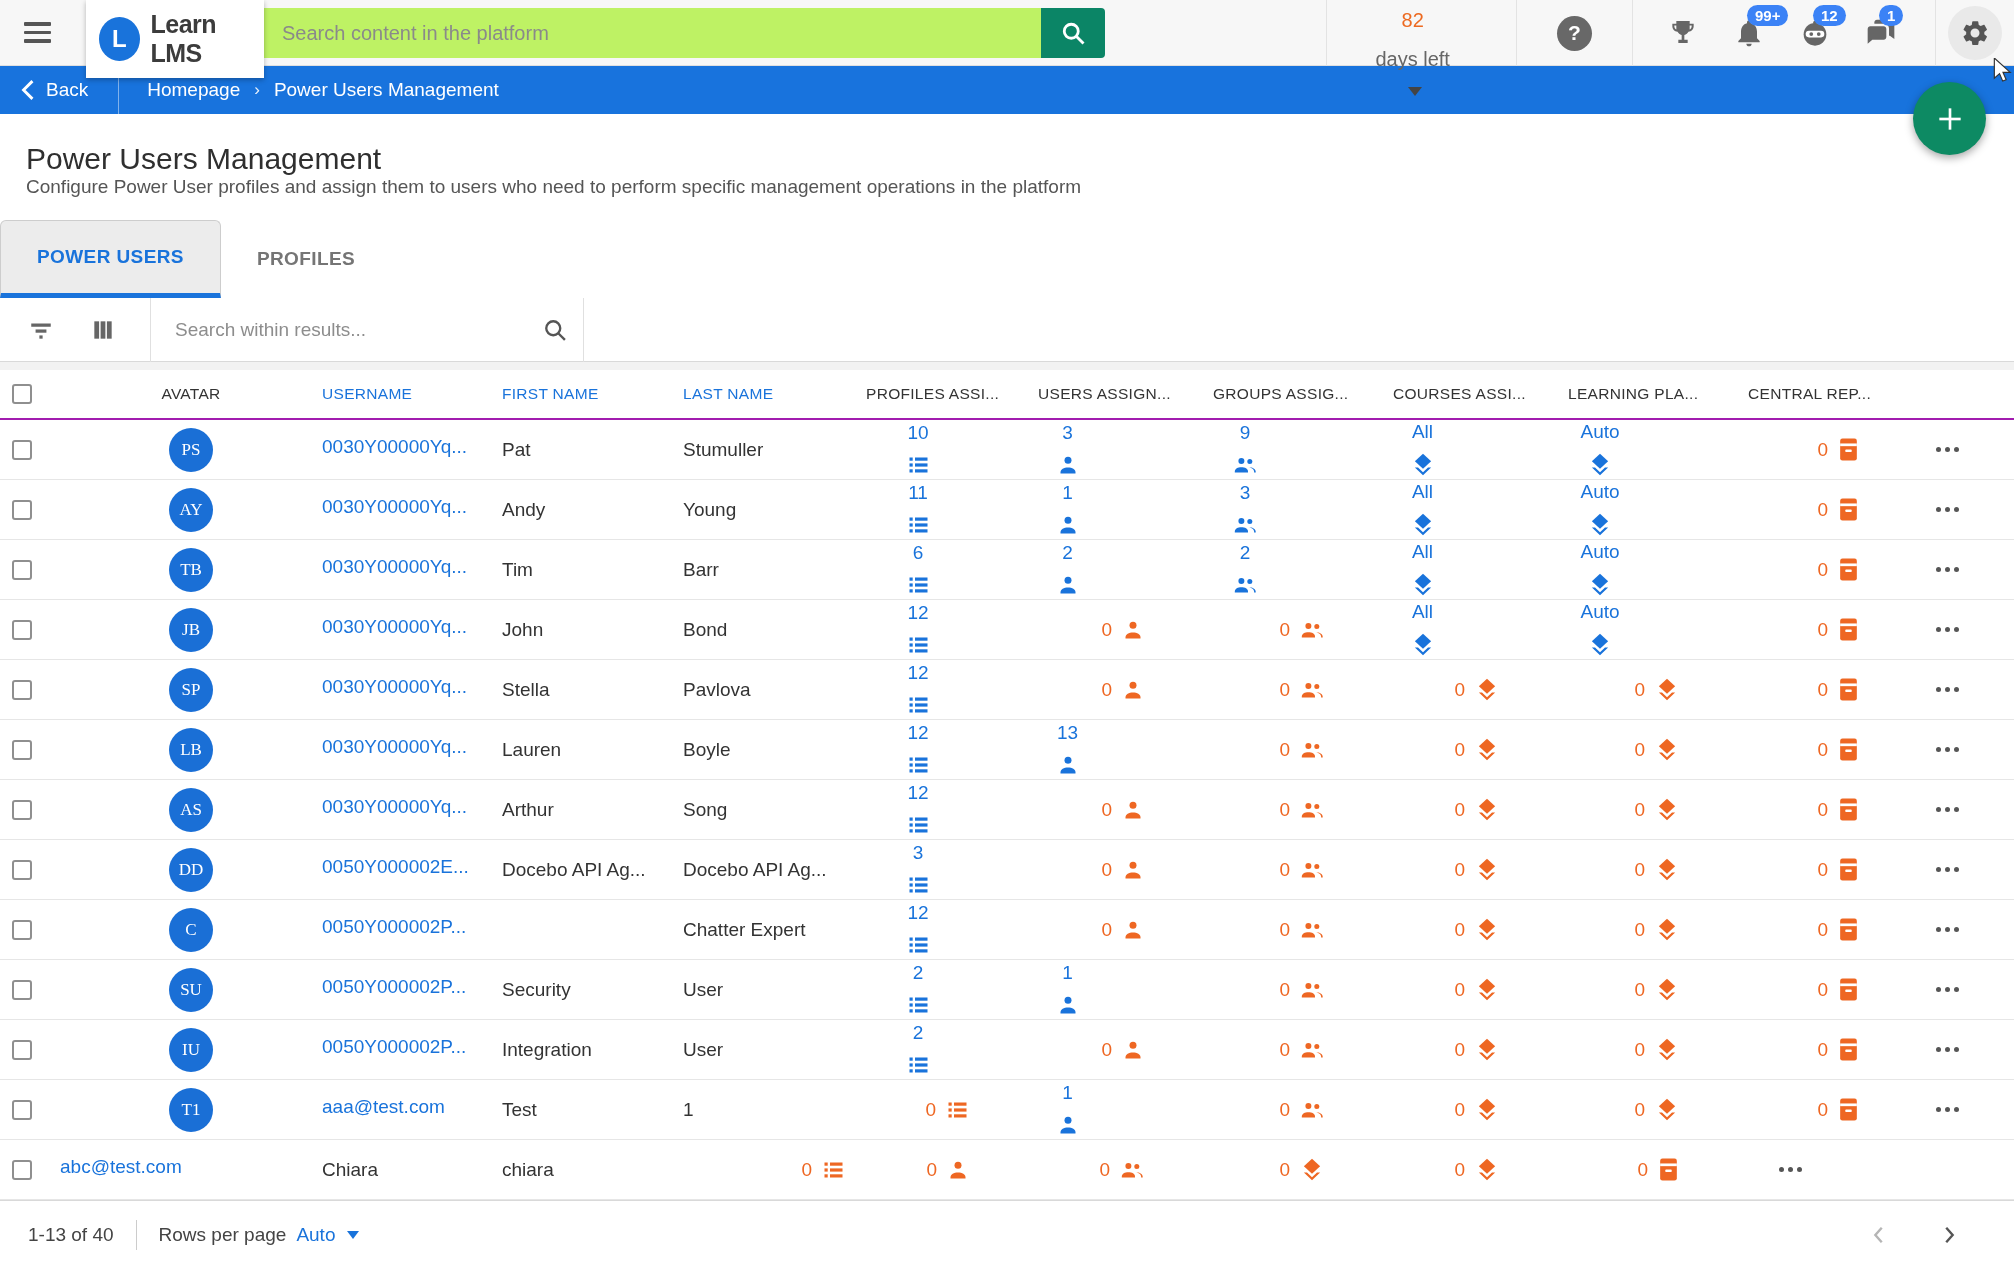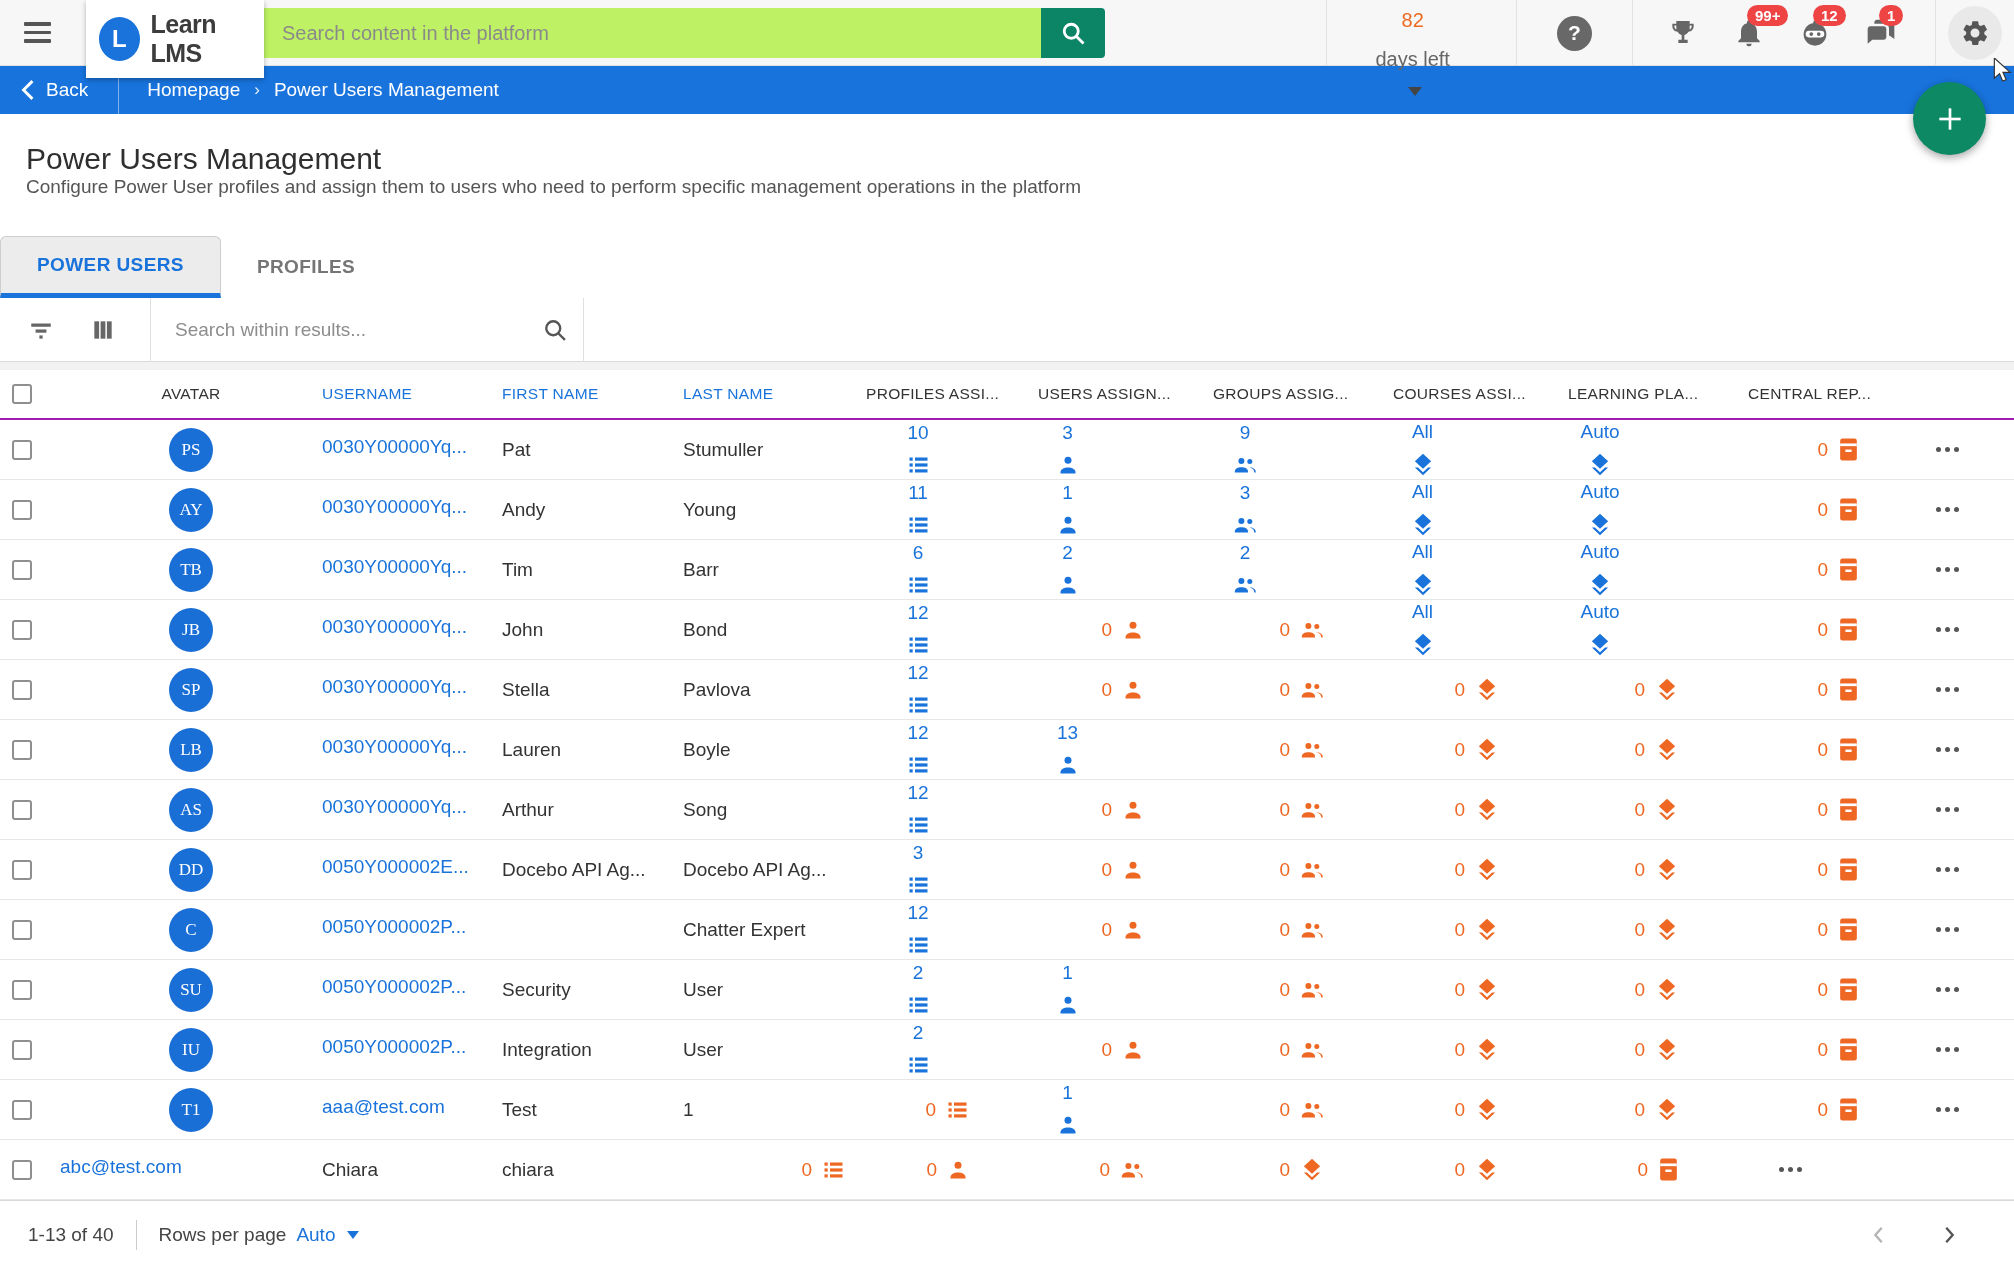--- a/index.html
+++ b/index.html
@@ -35,21 +35,21 @@
   .trial .days { color:#ed6a21; }
   .caret-down { width:0; height:0; border-left:7px solid transparent;
     border-right:7px solid transparent; border-top:9px solid #444; margin-left:4px; }
   .help-wrap { padding:0 40px; }
   .help-circle { width:35px; height:35px; border-radius:50%; background:#686868;
     color:#fff; font-size:21px; font-weight:bold; display:flex; align-items:center;
     justify-content:center; cursor:pointer; }
   .icon-group { display:flex; align-items:center; gap:34px; padding:0 38px 0 34px; }
   .hicon { position:relative; cursor:pointer; display:flex; }
   .hicon svg { fill:#666; }
-  .badge { position:absolute; top:-12px; left:14px; background:#ef4444; color:#fff;
+  .badge { position:absolute; top:-12px; left:14px; background:#3b82f6; color:#fff;
     font-size:15px; font-weight:bold; border-radius:12px; padding:2px 8px;
     line-height:17px; white-space:nowrap; }
   .gear-wrap { width:78px; display:flex; justify-content:center; }
   .gear-bg { width:54px; height:54px; border-radius:50%; background:#e9e9e9;
     display:flex; align-items:center; justify-content:center; cursor:pointer; }
 
   
   .bluebar { height:48px; background:#1873dd; display:flex; align-items:center;
     color:#fff; font-size:19px; position:relative; z-index:10; }
   .back-btn { display:flex; align-items:center; gap:10px; padding:0 30px 0 20px;
@@ -63,21 +63,21 @@
     z-index:40; border:none; }
   .cursor-arrow { position:absolute; left:1992px; top:58px; z-index:50; }
 
   
   .page-head { padding:28px 0 0 26px; }
   .page-title { font-size:30px; font-weight:400; color:#2f2f2f; }
   .page-sub { font-size:19px; color:#555; }
 
   
   .tabs { display:flex; align-items:flex-end; margin-top:38px; height:62px; }
-  .tab { height:62px; display:flex; align-items:center; padding:16px 36px;
+  .tab { height:78px; display:flex; align-items:center; padding:16px 36px;
     font-size:19px; font-weight:bold; letter-spacing:.4px; cursor:pointer; }
   .tab.active { background:#ececec; border:1px solid #cdcdcd; border-bottom:5px solid #1973db;
     border-radius:6px 6px 0 0; color:#1973db; }
   .tab.inactive { color:#757575; }
 
   
   .toolbar { height:64px; display:flex; align-items:center; border-bottom:1px solid #d9d9d9; }
   .tb-icons { display:flex; align-items:center; gap:36px; padding:0 34px 0 28px; }
   .tb-btn { cursor:pointer; display:flex; }
   .tb-div { width:1px; height:64px; background:#e0e0e0; }

